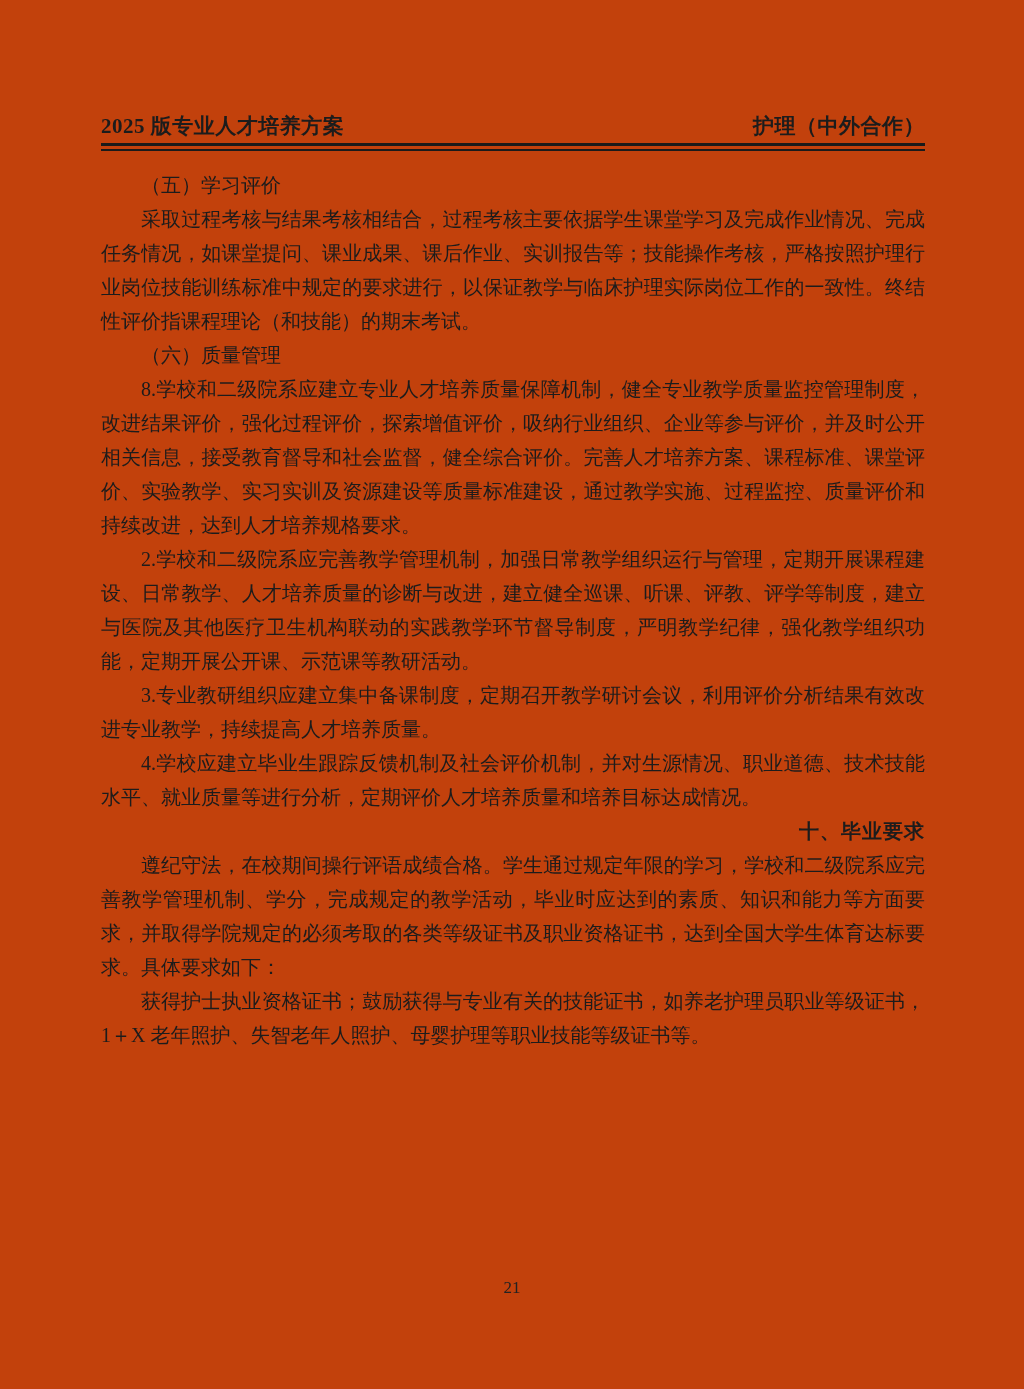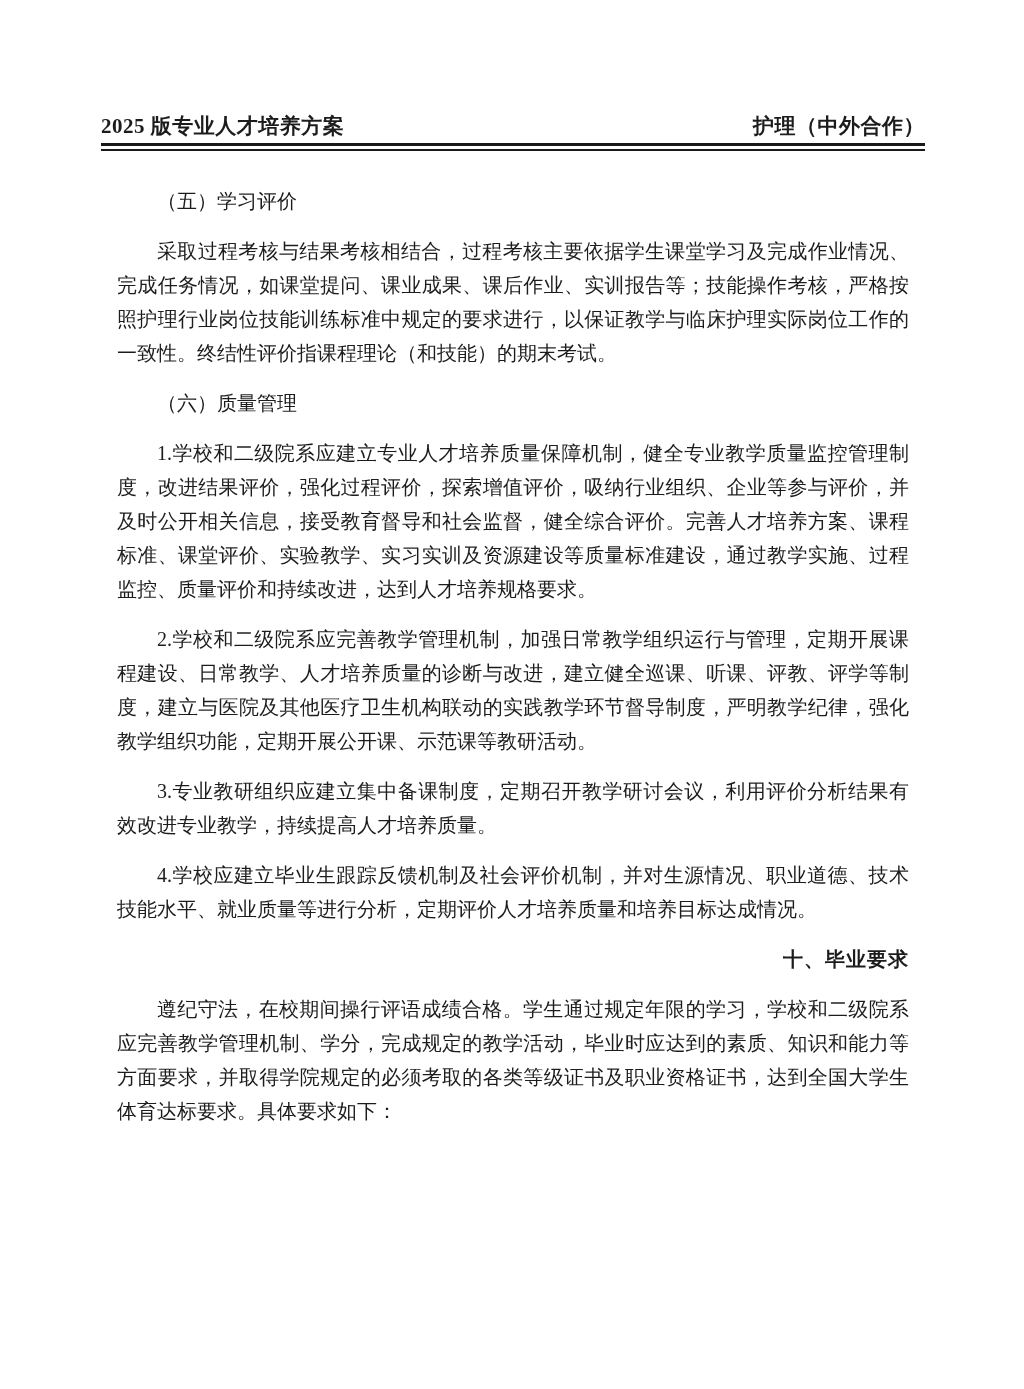--- a/index.html
+++ b/index.html
@@ -4,21 +4,21 @@
 <style>
   html, body { margin: 0; padding: 0; }
   body {
     width: 1024px; height: 1389px;
     background: #e8e8e8;
     font-family: "Liberation Serif", "DejaVu Serif", serif;
   }
   .page {
     position: relative;
     width: 1024px; height: 1389px;
-    background: #ffffff;
+    background: #c2410c;
     color: #1c1c1c;
     overflow: hidden;
   }
   .header {
     position: absolute;
     left: 101px; right: 99px; top: 112px;
     display: flex;
     justify-content: space-between;
     align-items: baseline;
     font-size: 21px;
@@ -35,21 +35,21 @@
   .content {
     position: absolute;
     left: 101px; top: 168px;
     width: 824px;
     font-size: 20px;
     line-height: 34px;
     text-align: justify;
     text-justify: inter-ideograph;
   }
   .content p {
-    margin: 16px;
+    margin: 0;
     text-indent: 2em;
   }
   .content p.subheading {
     text-align: left;
   }
   .content p.heading-bold {
     font-weight: bold;
     font-family: "Liberation Sans", "DejaVu Sans", sans-serif;
     text-align: right;
     letter-spacing: 1px;
@@ -73,22 +73,26 @@
     <span>护理（中外合作）</span>
   </div>
 
   <div class="header-rule"></div>
 
   <div class="content">
 
   <p class="subheading">（五）学习评价</p>
       <p class="body">采取过程考核与结果考核相结合，过程考核主要依据学生课堂学习及完成作业情况、完成任务情况，如课堂提问、课业成果、课后作业、实训报告等；技能操作考核，严格按照护理行业岗位技能训练标准中规定的要求进行，以保证教学与临床护理实际岗位工作的一致性。终结性评价指课程理论（和技能）的期末考试。</p>
       <p class="subheading">（六）质量管理</p>
-      <p class="body">1.学校和二级院系应建立专业人才培养质量保障机制，健全专业教学质量监控管理制度，改进结果评价，强化过程评价，探索增值评价，吸纳行业组织、企业等参与评价，并及时公开相关信息，接受教育督导和社会监督，健全综合评价。完善人才培养方案、课程标准、课堂评价、实验教学、实习实训及资源建设等质量标准建设，通过教学实施、过程监控、质量评价和持续改进，达到人才培养规格要求。</p>
+      <p class="body">8.学校和二级院系应建立专业人才培养质量保障机制，健全专业教学质量监控管理制度，改进结果评价，强化过程评价，探索增值评价，吸纳行业组织、企业等参与评价，并及时公开相关信息，接受教育督导和社会监督，健全综合评价。完善人才培养方案、课程标准、课堂评价、实验教学、实习实训及资源建设等质量标准建设，通过教学实施、过程监控、质量评价和持续改进，达到人才培养规格要求。</p>
       <p class="body">2.学校和二级院系应完善教学管理机制，加强日常教学组织运行与管理，定期开展课程建设、日常教学、人才培养质量的诊断与改进，建立健全巡课、听课、评教、评学等制度，建立与医院及其他医疗卫生机构联动的实践教学环节督导制度，严明教学纪律，强化教学组织功能，定期开展公开课、示范课等教研活动。</p>
       <p class="body">3.专业教研组织应建立集中备课制度，定期召开教学研讨会议，利用评价分析结果有效改进专业教学，持续提高人才培养质量。</p>
       <p class="body">4.学校应建立毕业生跟踪反馈机制及社会评价机制，并对生源情况、职业道德、技术技能水平、就业质量等进行分析，定期评价人才培养质量和培养目标达成情况。</p>
       <p class="heading-bold">十、毕业要求</p>
       <p class="body">遵纪守法，在校期间操行评语成绩合格。学生通过规定年限的学习，学校和二级院系应完善教学管理机制、学分，完成规定的教学活动，毕业时应达到的素质、知识和能力等方面要求，并取得学院规定的必须考取的各类等级证书及职业资格证书，达到全国大学生体育达标要求。具体要求如下：</p>
+      <p class="body">获得护士执业资格证书；鼓励获得与专业有关的技能证书，如养老护理员职业等级证书，1＋X 老年照护、失智老年人照护、母婴护理等职业技能等级证书等。</p>
     </div>
 
+  <div class="footer">
+    <span>21</span>
+  </div>
 
 </div>
 
 </body></html>

